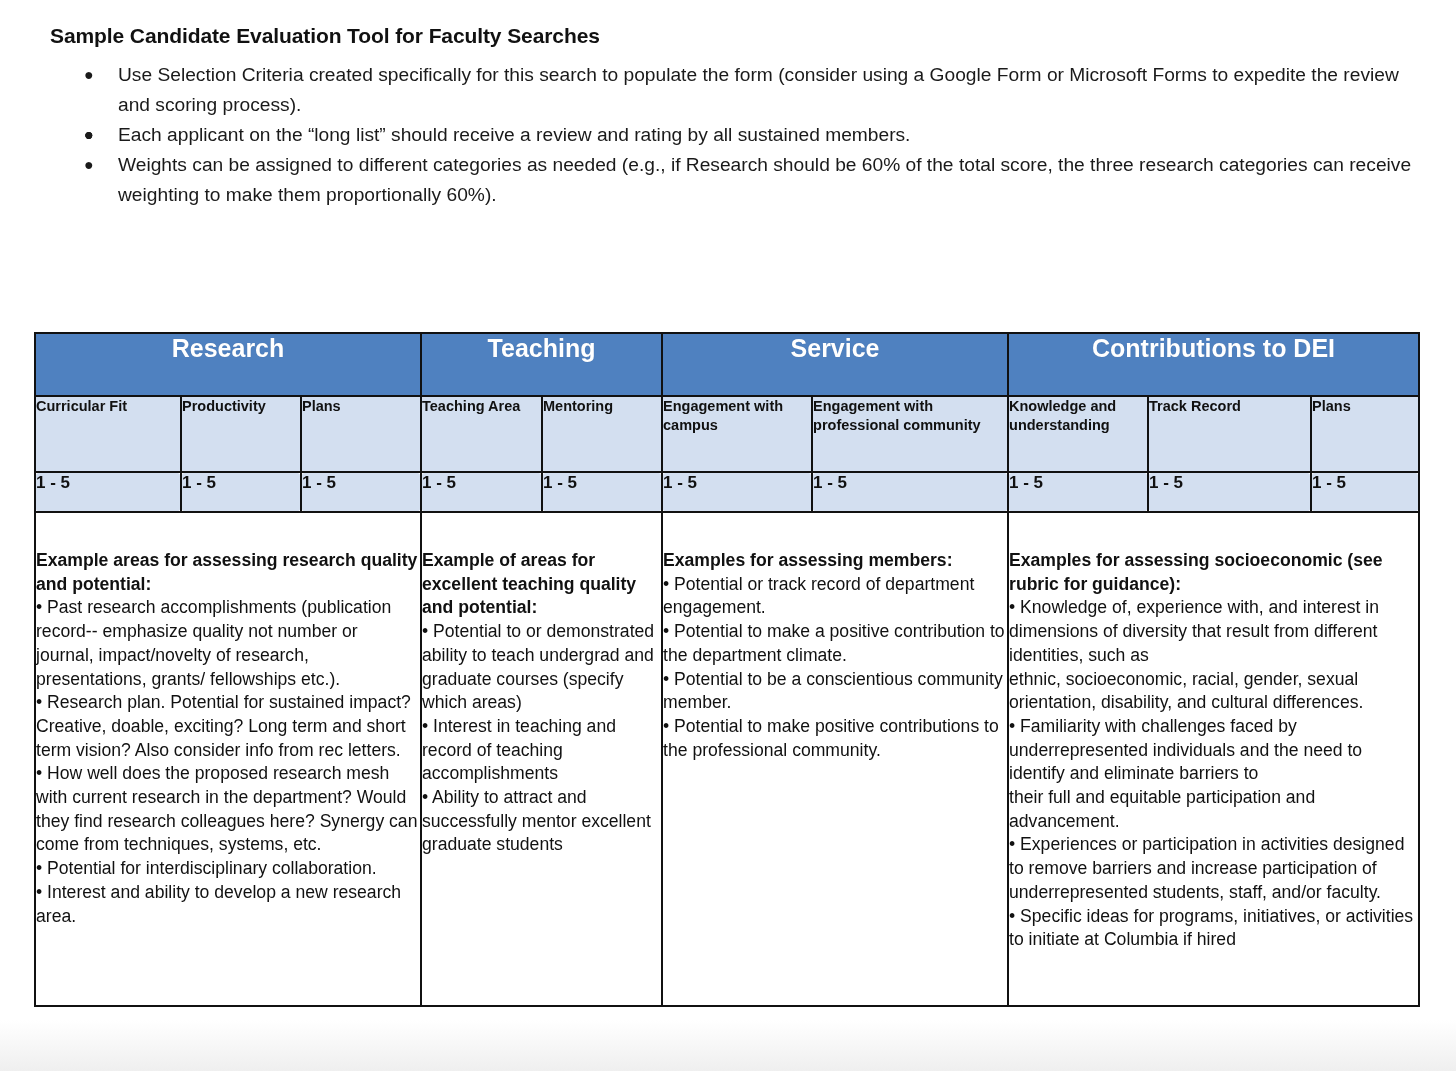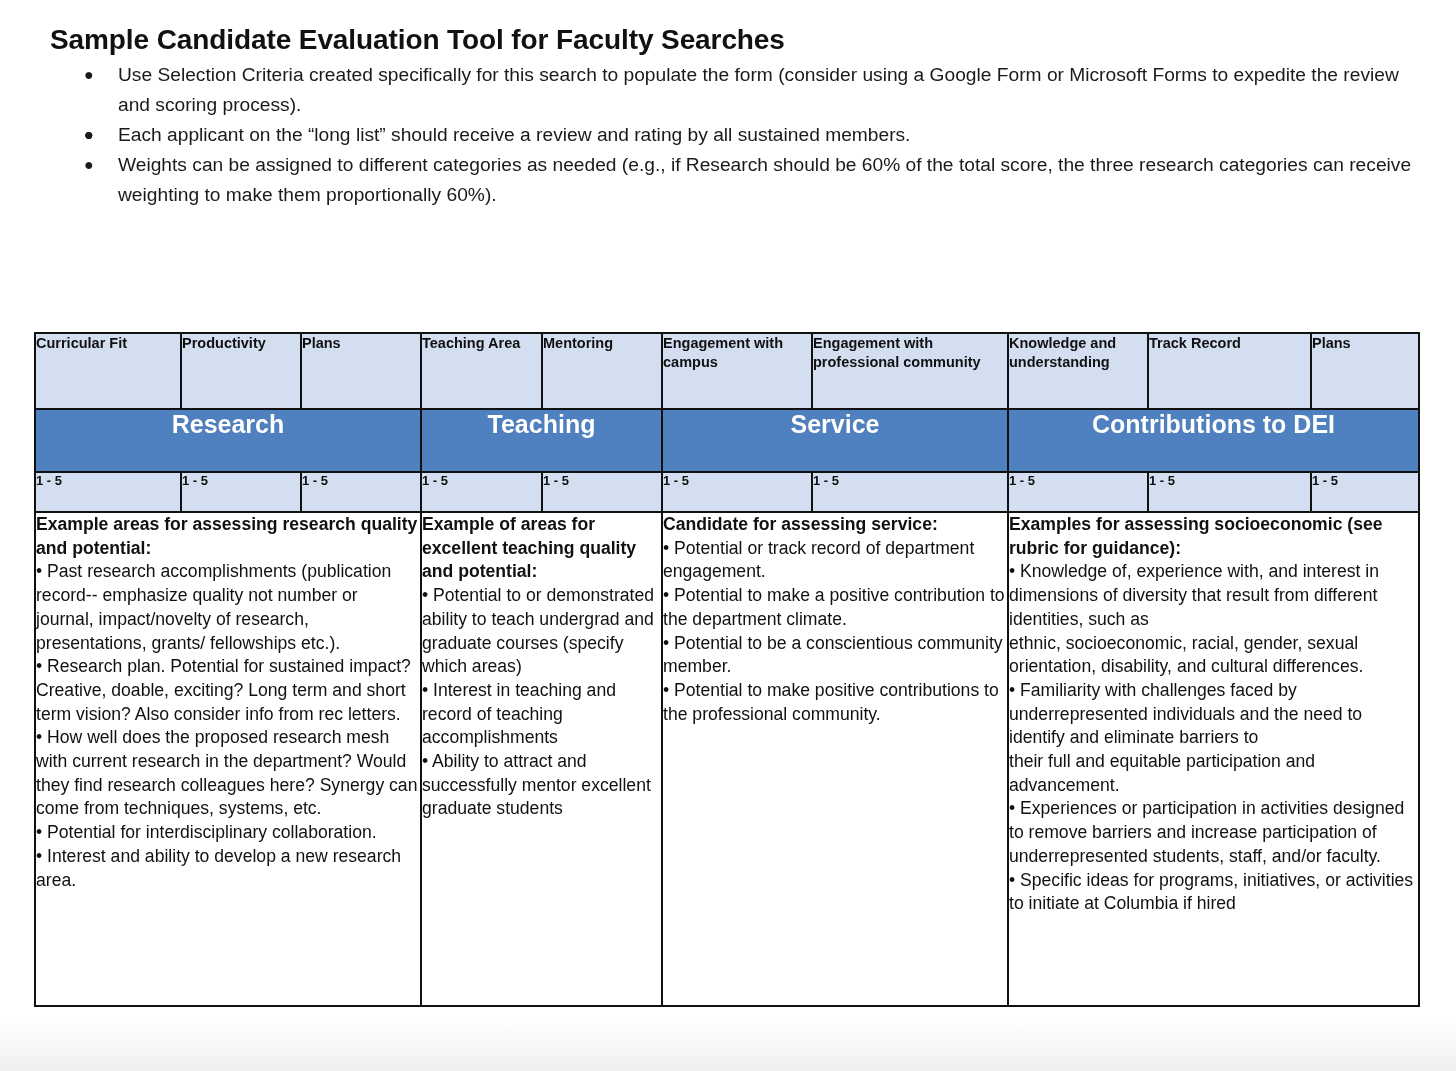--- a/index.html
+++ b/index.html
@@ -3,21 +3,21 @@
 <meta charset="utf-8">
 <style>
   html, body { margin: 0; padding: 0; }
   body {
     width: 1456px; height: 1071px; overflow: hidden; position: relative;
     background: linear-gradient(to bottom, #ffffff 0px, #ffffff 1020px, #efefef 1071px);
     font-family: "Liberation Sans", sans-serif; color: #111;
   }
   .title {
     position: absolute; left: 50px; top: 24px;
-    font-size: 28px; font-weight: bold; letter-spacing: -0.1px; color: #111;
+    font-size: 21px; font-weight: bold; letter-spacing: -0.1px; color: #111;
   }
   .bullets {
     position: absolute; left: 84px; top: 60px; width: 1340px;
     margin: 0; padding: 0; list-style: none;
   }
   .bullets li {
     position: relative; padding-left: 34px;
     font-size: 19.2px; line-height: 30px; color: #1a1a1a;
   }
   .bullets li .dot {
@@ -36,30 +36,31 @@
     font-size: 25px; font-weight: bold; text-align: center; vertical-align: middle;
     text-shadow: 0 0 1px rgba(0,0,0,0.15);
   }
   td.crit {
     background: #d3dff0; height: 74px;
     font-size: 14.5px; font-weight: bold; line-height: 19px;
     padding: 8px 8px 0 8px;
   }
   td.score {
     background: #d3dff0; height: 38px;
-    font-size: 13px; font-weight: bold; vertical-align: middle;
+    font-size: 17px; font-weight: bold; vertical-align: middle;
     padding: 0 8px;
+    border-radius: 6px;
   }
   td.body {
     background: #fff; height: 492px;
     padding: 10px 8px 0 8px;
     font-size: 17.6px; line-height: 23.7px; color: #111;
     white-space: pre-line;
   }
-  td.body .lead { font-weight: bold; display: block; }
+  td.body .lead { font-weight: bold; display: block; margin-top: 36px; }
 </style>
 </head>
 <body>
 
 <div>
   <div class="title">Sample Candidate Evaluation Tool for Faculty Searches</div>
 
   <ul class="bullets">
     <li>
       <span class="dot">●</span>
@@ -89,36 +90,36 @@
       <col style="width:121px">
         <col style="width:120px">
       <col style="width:150px">
         <col style="width:196px">
       <col style="width:140px">
         <col style="width:163px">
         <col style="width:108px">
     </colgroup>
     <tbody>
         <tr>
+      <th class="group" colspan="3">Research</th>
+      <th class="group" colspan="2">Teaching</th>
+      <th class="group" colspan="2">Service</th>
+      <th class="group" colspan="3">Contributions to DEI</th>
+    </tr>
+    <tr>
       <td class="crit">Curricular Fit</td>
       <td class="crit">Productivity</td>
       <td class="crit">Plans</td>
       <td class="crit">Teaching Area</td>
       <td class="crit">Mentoring</td>
       <td class="crit">Engagement with campus</td>
       <td class="crit">Engagement with professional community</td>
       <td class="crit">Knowledge and understanding</td>
       <td class="crit">Track Record</td>
       <td class="crit">Plans</td>
-    </tr>
-    <tr>
-      <th class="group" colspan="3">Research</th>
-      <th class="group" colspan="2">Teaching</th>
-      <th class="group" colspan="2">Service</th>
-      <th class="group" colspan="3">Contributions to DEI</th>
     </tr>
     <tr>
       <td class="score">1 - 5</td>
       <td class="score">1 - 5</td>
       <td class="score">1 - 5</td>
       <td class="score">1 - 5</td>
       <td class="score">1 - 5</td>
       <td class="score">1 - 5</td>
       <td class="score">1 - 5</td>
       <td class="score">1 - 5</td>
@@ -127,21 +128,21 @@
     </tr>
     <tr>
       <td class="body" colspan="3"><span class="lead">Example areas for assessing research quality and potential:</span><span>• Past research accomplishments (publication record-- emphasize quality not number or journal, impact/novelty of research, presentations, grants/ fellowships etc.).
 • Research plan. Potential for sustained impact? Creative, doable, exciting? Long term and short term vision? Also consider info from rec letters.
 • How well does the proposed research mesh with current research in the department? Would they find research colleagues here? Synergy can come from techniques, systems, etc.
 • Potential for interdisciplinary collaboration.
 • Interest and ability to develop a new research area.</span></td>
       <td class="body" colspan="2"><span class="lead">Example of areas for excellent teaching quality and potential:</span><span>• Potential to or demonstrated ability to teach undergrad and graduate courses (specify which areas)
 • Interest in teaching and record of teaching accomplishments
 • Ability to attract and successfully mentor excellent graduate students</span></td>
-      <td class="body" colspan="2"><span class="lead">Candidate for assessing service:</span><span>• Potential or track record of department engagement.
+      <td class="body" colspan="2"><span class="lead">Examples for assessing members:</span><span>• Potential or track record of department engagement.
 • Potential to make a positive contribution to the department climate.
 • Potential to be a conscientious community member.
 • Potential to make positive contributions to the professional community.</span></td>
       <td class="body" colspan="3"><span class="lead">Examples for assessing socioeconomic (see rubric for guidance):</span><span>• Knowledge of, experience with, and interest in dimensions of diversity that result from different identities, such as
 ethnic, socioeconomic, racial, gender, sexual orientation, disability, and cultural differences.
 • Familiarity with challenges faced by underrepresented individuals and the need to identify and eliminate barriers to
 their full and equitable participation and advancement.
 • Experiences or participation in activities designed to remove barriers and increase participation of underrepresented students, staff, and/or faculty.
 • Specific ideas for programs, initiatives, or activities to initiate at Columbia if hired</span></td>
     </tr>

